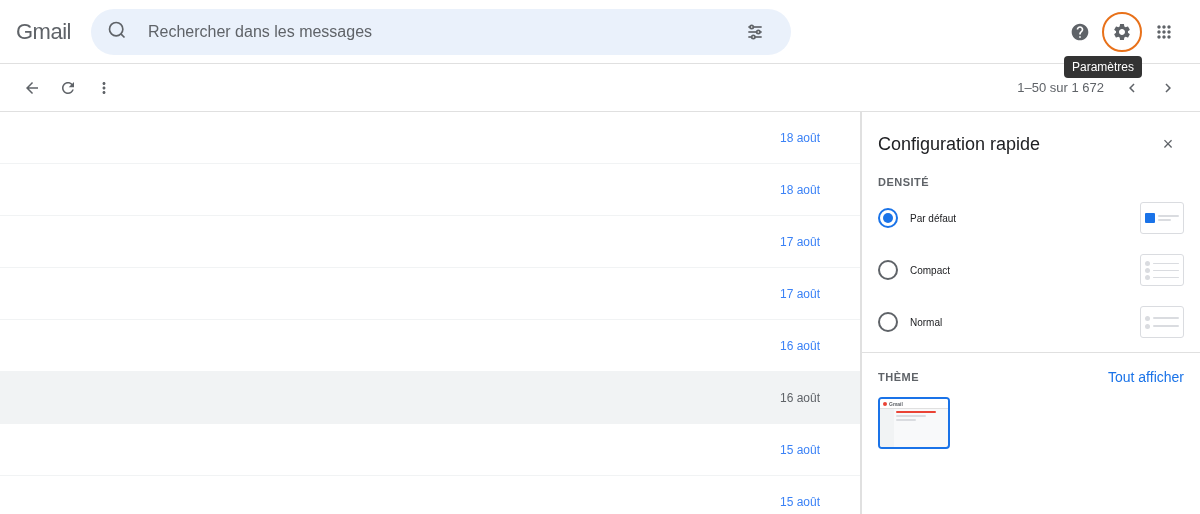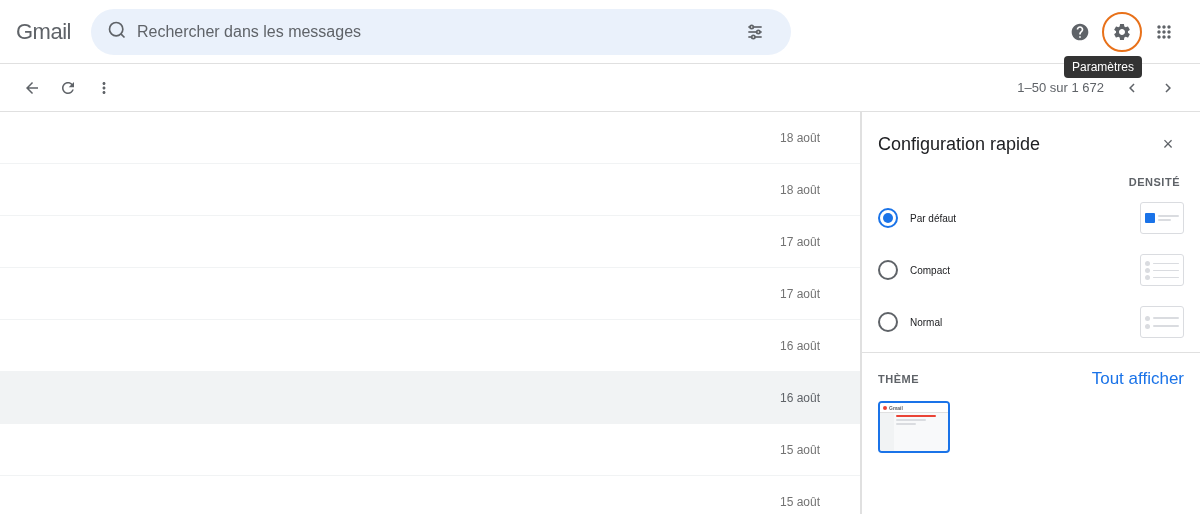--- a/index.html
+++ b/index.html
@@ -25,21 +25,21 @@
 
     .search-bar {
       flex: 1;
       display: flex;
       align-items: center;
       background: #EAF1FB;
       border-radius: 24px;
       padding: 0 16px;
       height: 46px;
       max-width: 700px;
-      gap: 10px;
+      gap: 21px;
       cursor: text;
     }
     .search-icon-svg { color: #5f6368; flex-shrink: 0; }
     .search-input-fake {
       color: #5f6368;
       font-size: 16px;
       flex: 1;
     }
     .search-tune {
       width: 40px; height: 40px;
@@ -125,21 +125,21 @@
       height: 52px;
       padding: 0 16px;
       border-bottom: 1px solid #f1f3f4;
       cursor: pointer;
       position: relative;
     }
     .email-row.selected { background: #f1f3f4; }
     .email-date {
       margin-left: auto;
       font-size: 12px;
-      color: #737373;
+      color: #3b82f6;
       white-space: nowrap;
       padding-right: 24px;
     }
     .email-row.selected .email-date {
       color: #5f6368;
     }
 
     
     .settings-panel {
       width: 339px;
@@ -179,22 +179,21 @@
       color: #1a73e8;
       font-size: 14px;
       font-weight: 500;
     }
 
     .section-label {
       font-size: 11px;
       font-weight: 600;
       color: #5f6368;
       letter-spacing: 0.5px;
-      padding: 8px 20px 4px 16px;
-      text-align: right;
+      padding: 8px 32px 4px 16px;
     }
 
     
     .density-option {
       display: flex;
       align-items: center;
       padding: 10px 16px;
       cursor: pointer;
       gap: 12px;
     }
@@ -251,21 +250,21 @@
       padding: 12px 16px 8px 16px;
     }
     .theme-label-text {
       font-size: 11px;
       font-weight: 600;
       color: #5f6368;
       letter-spacing: 0.5px;
       flex: 1;
     }
     .theme-show-all {
-      font-size: 17px;
+      font-size: 14px;
       color: #1a73e8;
       cursor: pointer;
       font-weight: 500;
       text-align: right;
     }
     .theme-preview-area {
       padding: 4px 16px 12px 16px;
     }
     .theme-thumbnail {
       width: 72px; height: 52px;

